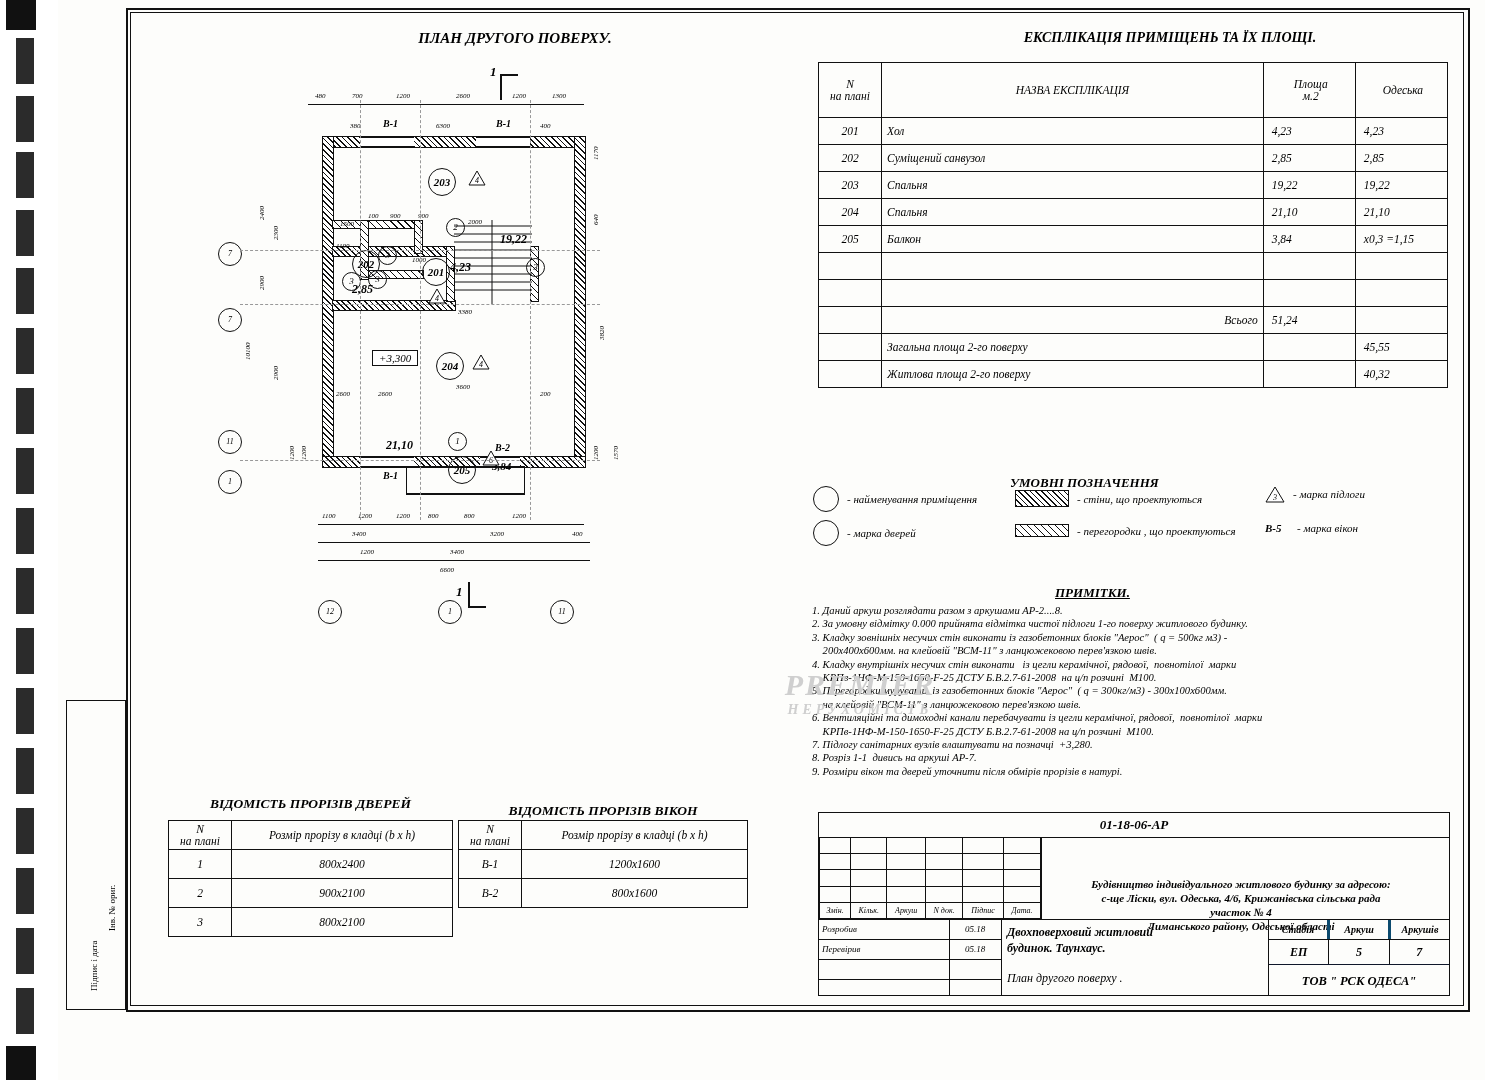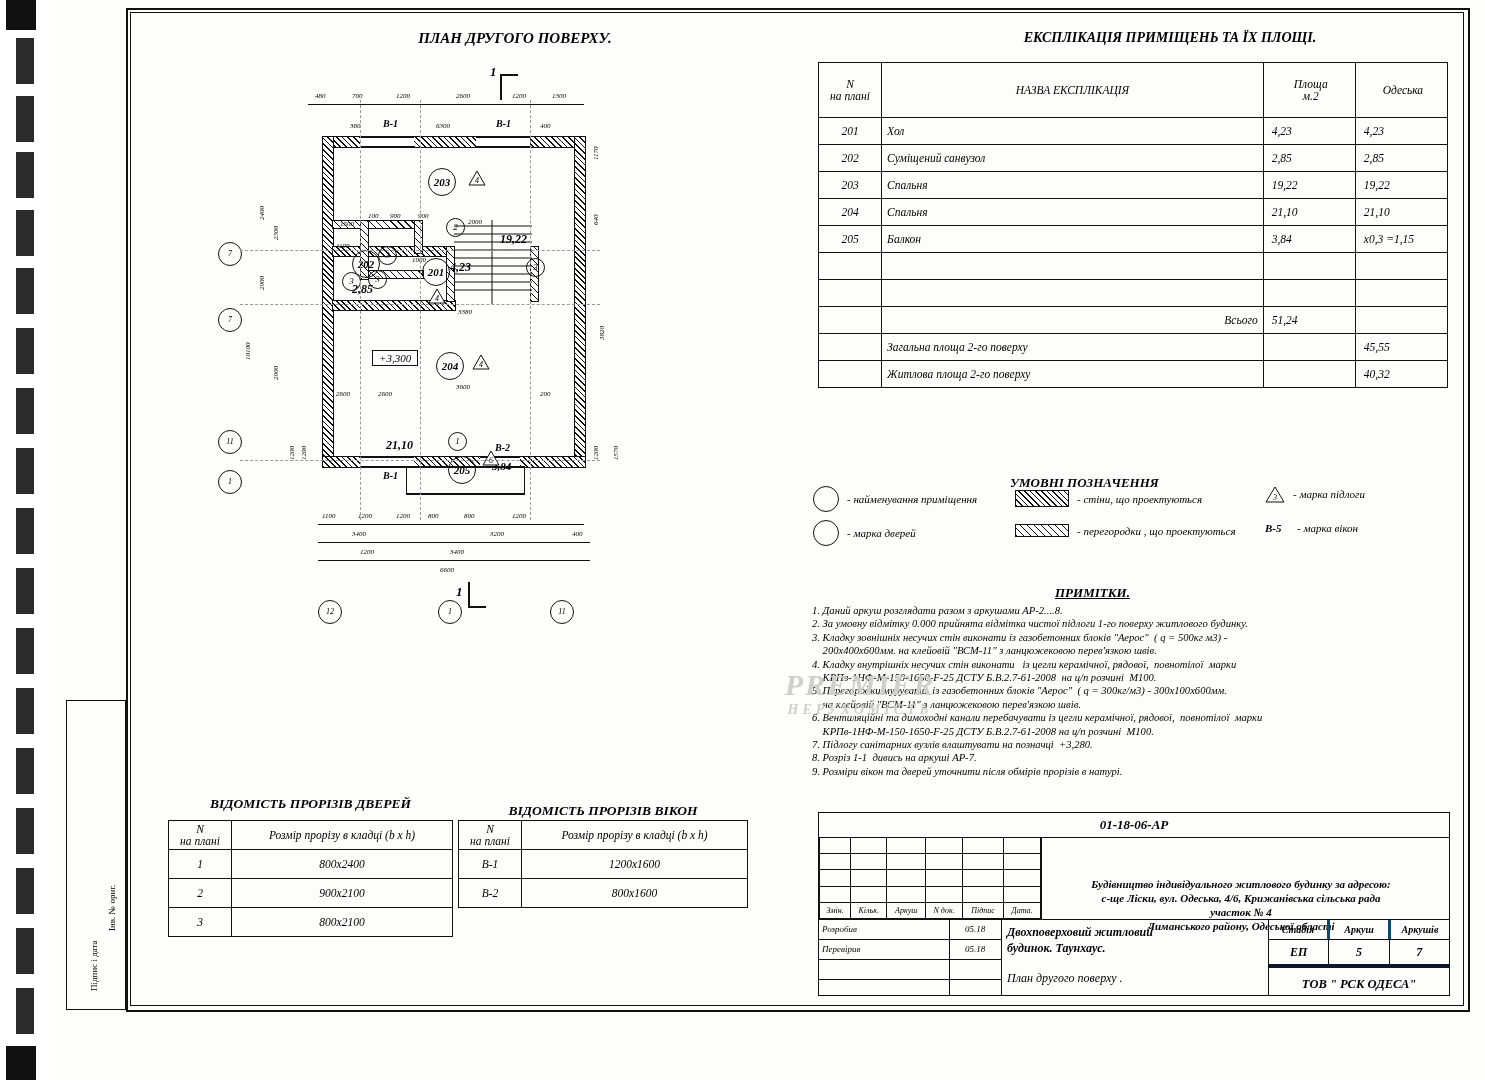--- a/index.html
+++ b/index.html
@@ -66,21 +66,21 @@
   .stamp .rowb{position:absolute;left:0;top:106px;width:630px;height:76px;border-top:1px solid #111;}
   .stamp .who{position:absolute;left:0;top:0;width:130px;height:76px;border-right:1px solid #111;font-size:9px;font-style:italic;}
   .stamp .who div{height:19px;border-bottom:1px solid #111;padding-left:3px;line-height:19px;}
   .stamp .dates{position:absolute;left:130px;top:0;width:52px;height:76px;border-right:1px solid #111;font-size:9px;font-style:italic;text-align:center;}
   .stamp .dates div{height:19px;border-bottom:1px solid #111;line-height:19px;}
   .stamp .objname{position:absolute;left:182px;top:0;width:268px;height:76px;border-right:1px solid #111;font-size:12px;font-style:italic;font-weight:bold;padding:4px 6px;box-sizing:border-box;line-height:16px;}
   .stamp .stages{position:absolute;left:450px;top:0;width:180px;height:76px;}
   .stamp .stages .hdr{display:flex;height:19px;border-bottom:1px solid #111;}
   .stamp .stages .hdr span{flex:1;text-align:center;font-size:10px;font-style:italic;font-weight:bold;border-right:3px solid #0c4a6e;line-height:19px;}
   .stamp .stages .hdr span:last-child{border-right:none;}
-  .stamp .stages .vals{display:flex;height:24px;border-bottom:4px solid #0f172a;}
+  .stamp .stages .vals{display:flex;height:24px;border-bottom:1px solid #0f172a;}
   .stamp .stages .vals span{flex:1;text-align:center;font-size:12px;font-style:italic;font-weight:bold;border-right:1px solid #111;line-height:24px;}
   .stamp .stages .vals span:last-child{border-right:none;}
   .stamp .stages .org{height:32px;text-align:center;font-size:12.5px;font-style:italic;font-weight:bold;line-height:32px;}
   .stamp .sheetname{position:absolute;left:182px;top:46px;font-size:12px;}
 
   
   .wm{position:absolute;left:630px;top:668px;width:460px;text-align:center;color:#cfcfcf;font-size:30px;font-style:italic;font-weight:bold;letter-spacing:2px;pointer-events:none;}
   .wm small{display:block;font-size:14px;letter-spacing:4px;}
 
   

